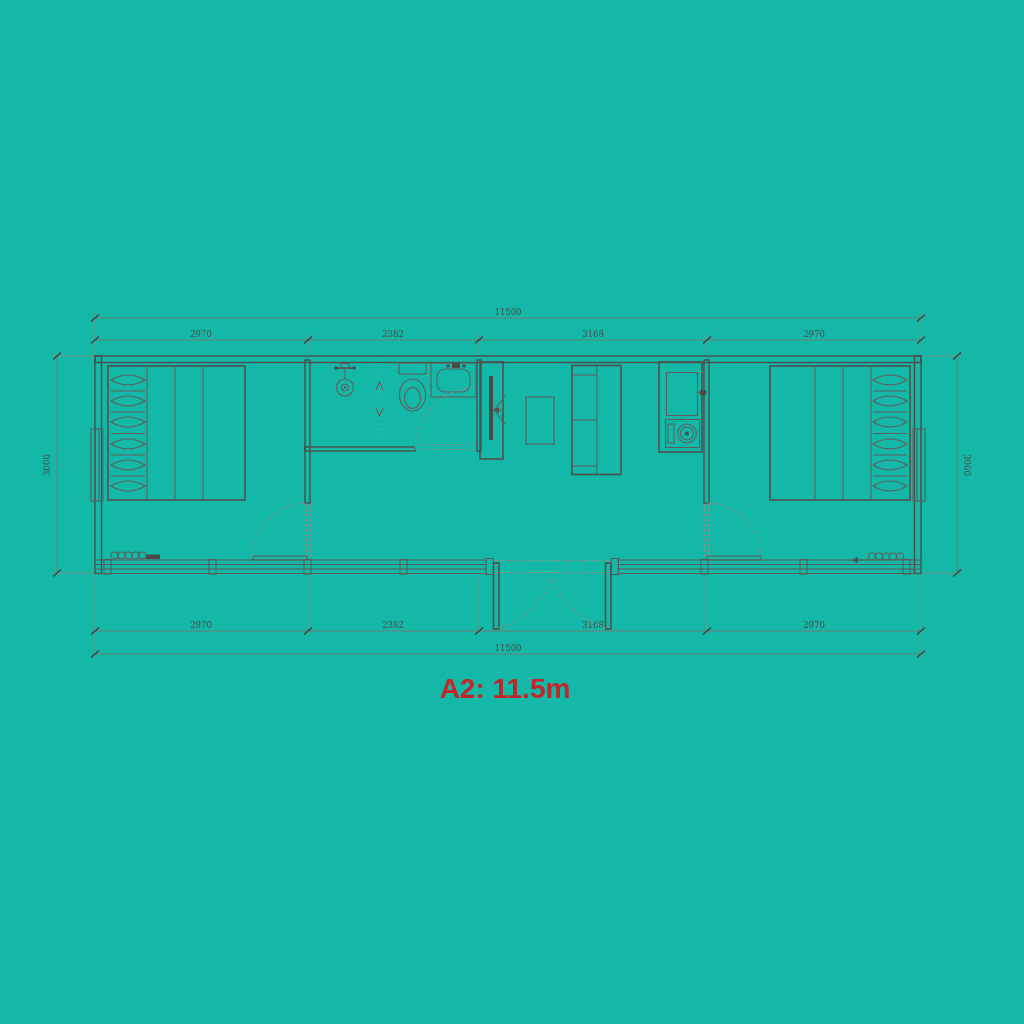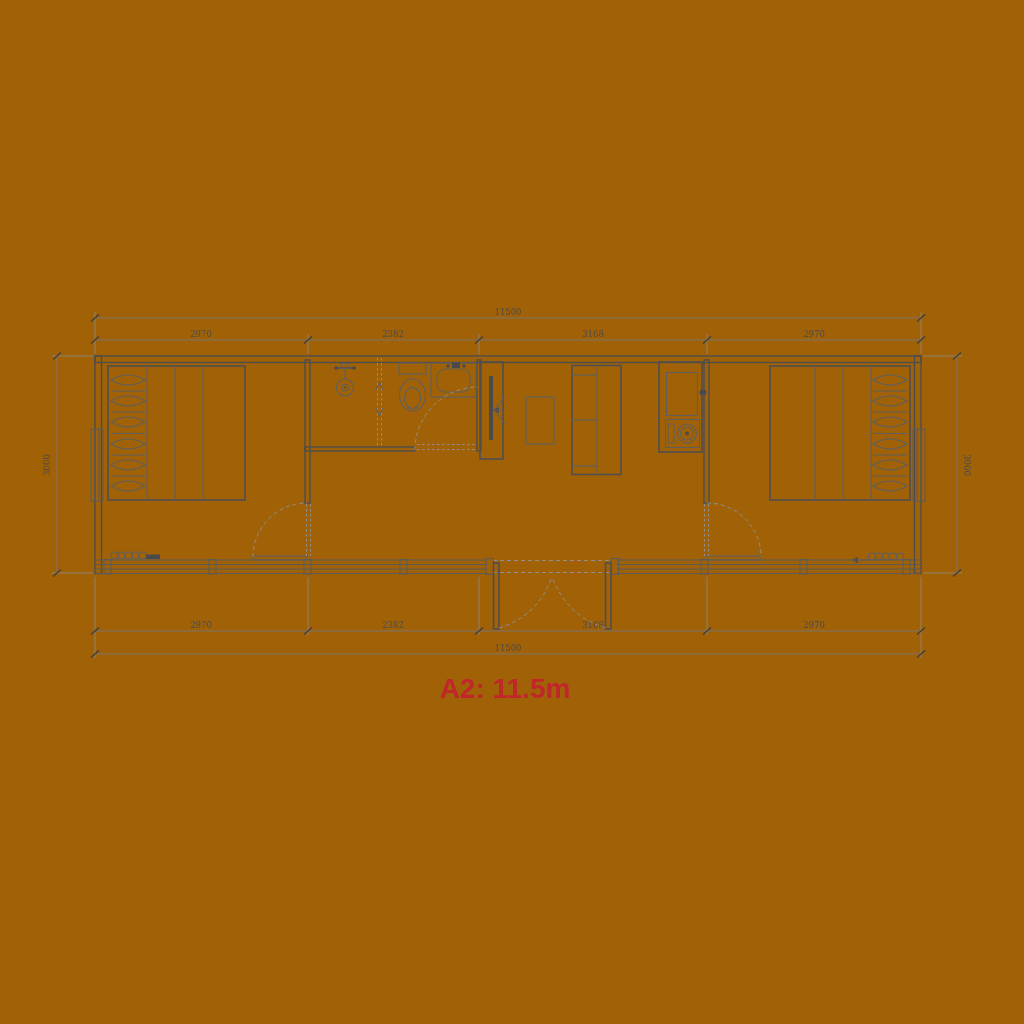--- a/index.html
+++ b/index.html
@@ -1,16 +1,16 @@
 <!DOCTYPE html>
 <html><head>
 <meta charset="utf-8">
 <style>
   html,body{margin:0;padding:0;background:#ffffff;}
-  .stage{width:1024px;height:1024px;position:relative;background:#a16207;overflow:hidden;}
+  .stage{width:1024px;height:1024px;position:relative;background:#14b8a6;overflow:hidden;}
   svg{position:absolute;left:0;top:0;}
   .wall{fill:none;stroke:#4d4d4d;stroke-width:1.4;}
   .wallthin{fill:none;stroke:#5a5a5a;stroke-width:1;}
   .f{fill:none;stroke:#5f5f5f;stroke-width:1.1;}
   .f2{fill:none;stroke:#4f4f4f;stroke-width:1.6;}
   .fill{fill:#4a4a4a;stroke:none;}
   .dash{fill:none;stroke:#8f8f8f;stroke-width:1;stroke-dasharray:4 3;}
   .dash2{fill:none;stroke:#8f8f8f;stroke-width:1;stroke-dasharray:2.5 2.5;}
   .dim{fill:none;stroke:#777777;stroke-width:0.9;}
   .ext{fill:none;stroke:#8a8a8a;stroke-width:0.8;}

